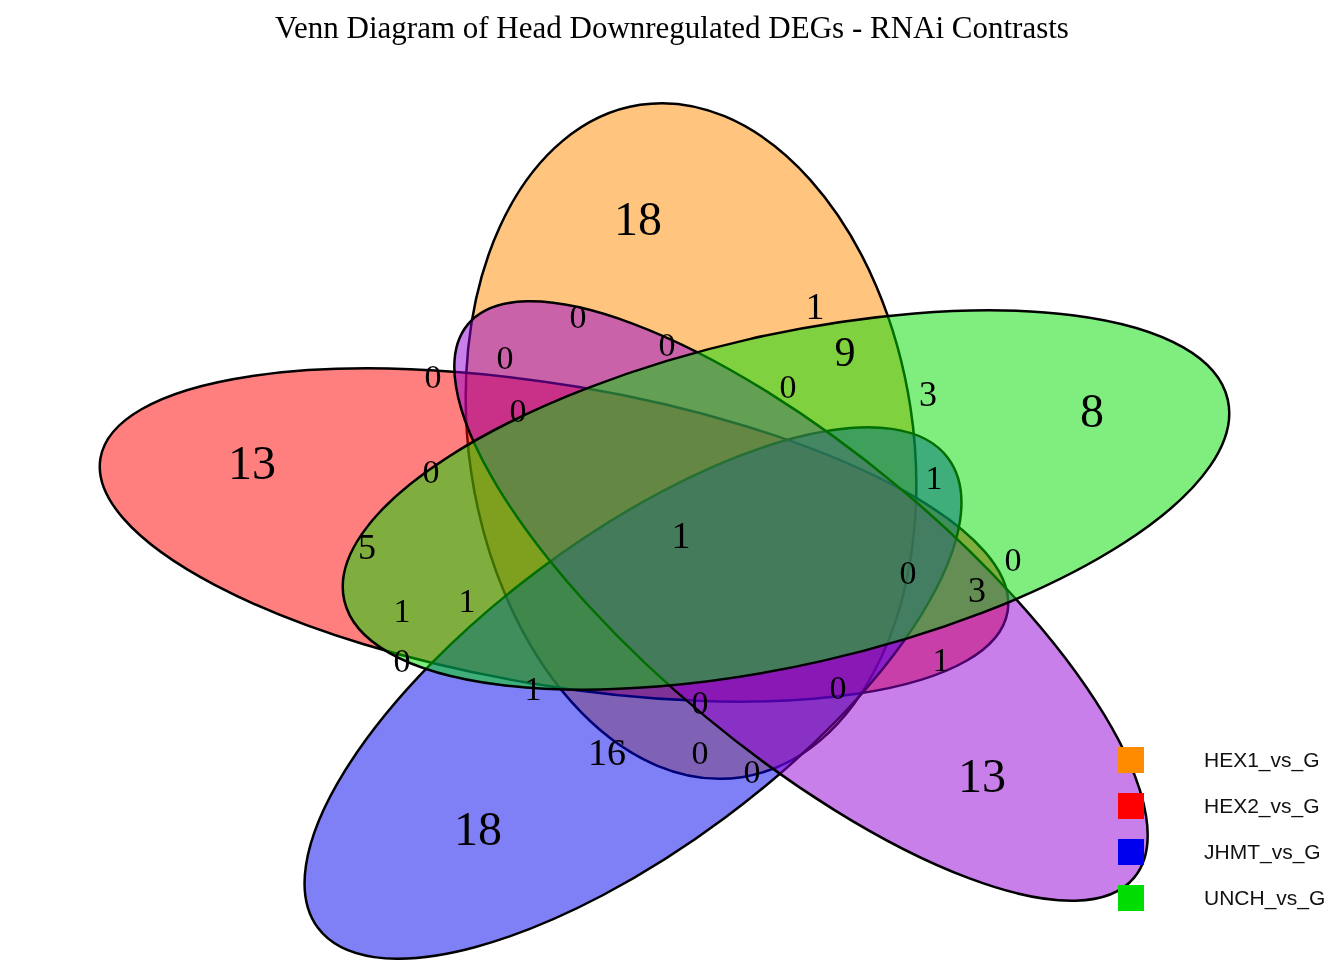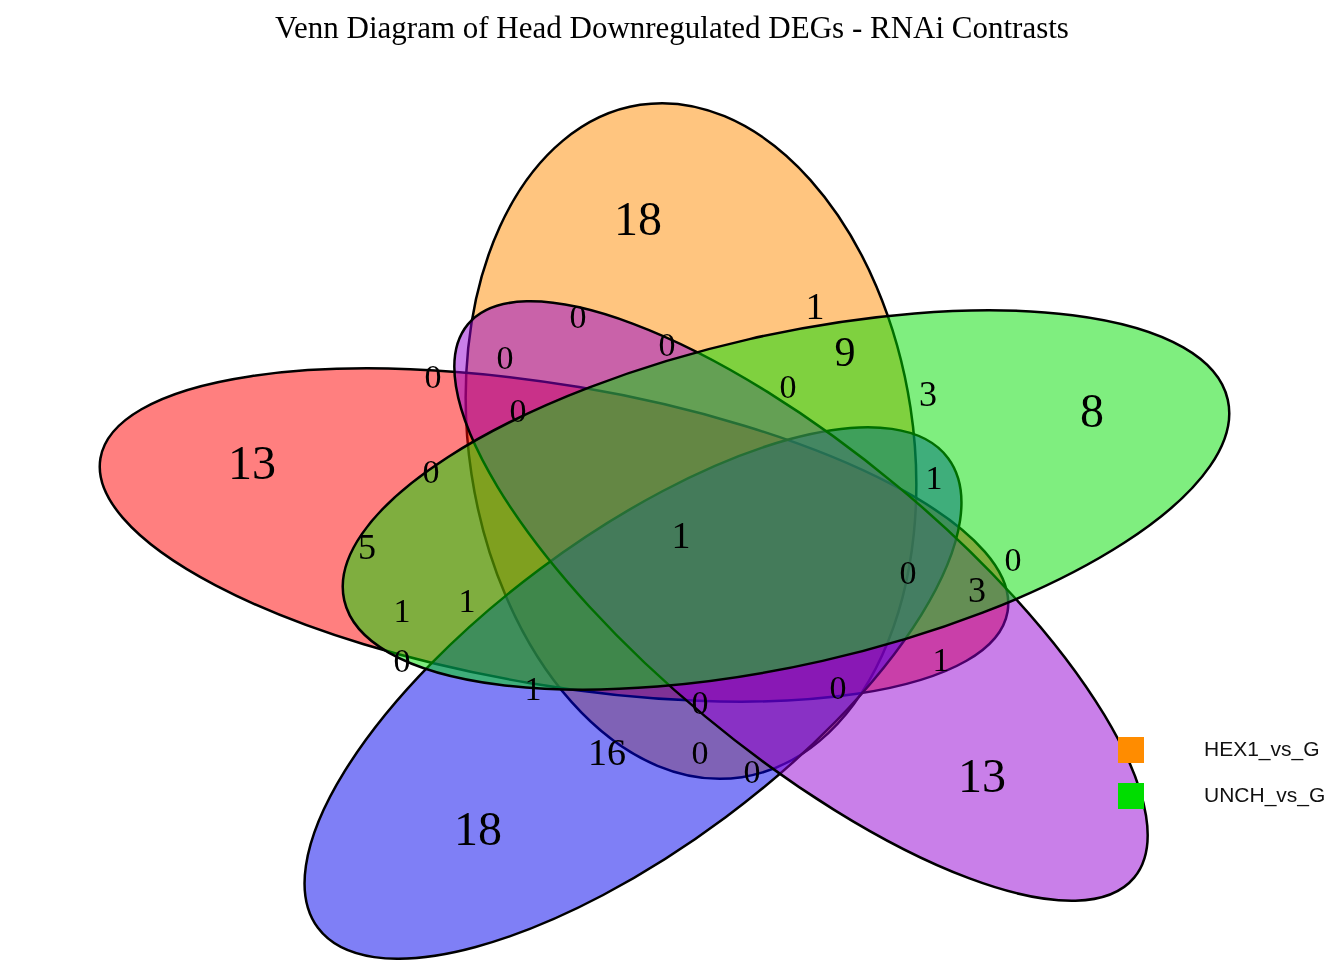--- a/index.html
+++ b/index.html
@@ -30,21 +30,21 @@
   }
   .legend {
     position: absolute;
     left: 1118px;
     top: 737px;
     display: flex;
     flex-direction: column;
   }
   .legend-row {
     display: flex;
-    align-items: flex-start;
+    align-items: center;
     height: 46px;
     white-space: nowrap;
   }
   .legend-swatch {
     width: 26px; height: 26px;
     flex: 0 0 26px;
   }
   .legend-label {
     margin-left: 60px;
     font-family: "Liberation Sans", sans-serif;
@@ -94,17 +94,25 @@
       <text x="607" y="752" text-anchor="middle" dominant-baseline="central" font-family="&quot;Liberation Serif&quot;, serif" font-size="38" fill="#000000">16</text>
       <text x="700" y="752" text-anchor="middle" dominant-baseline="central" font-family="&quot;Liberation Serif&quot;, serif" font-size="34" fill="#000000">0</text>
       <text x="752" y="771" text-anchor="middle" dominant-baseline="central" font-family="&quot;Liberation Serif&quot;, serif" font-size="34" fill="#000000">0</text>
     </svg>
   <div class="legend" id="legend">
       <div class="legend-row">
         <span class="legend-swatch" style="background: rgb(255, 140, 0);"></span>
         <span class="legend-label">HEX1_vs_G</span>
       </div>
       <div class="legend-row">
+        <span class="legend-swatch" style="background: rgb(255, 0, 0);"></span>
+        <span class="legend-label">HEX2_vs_G</span>
+      </div>
+      <div class="legend-row">
+        <span class="legend-swatch" style="background: rgb(0, 0, 238);"></span>
+        <span class="legend-label">JHMT_vs_G</span>
+      </div>
+      <div class="legend-row">
         <span class="legend-swatch" style="background: rgb(0, 221, 0);"></span>
         <span class="legend-label">UNCH_vs_G</span>
       </div>
     </div>
 </div>
 
 </body></html>

